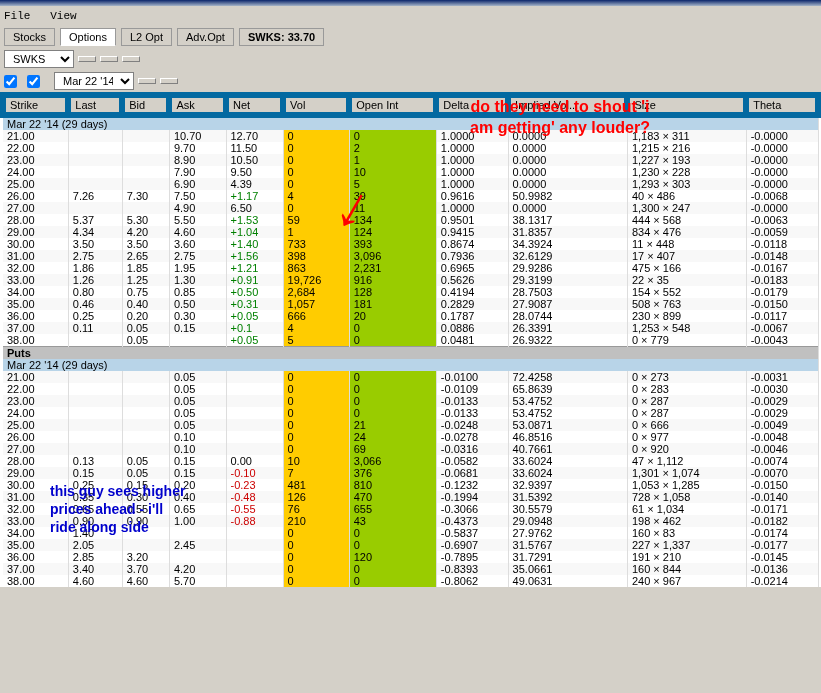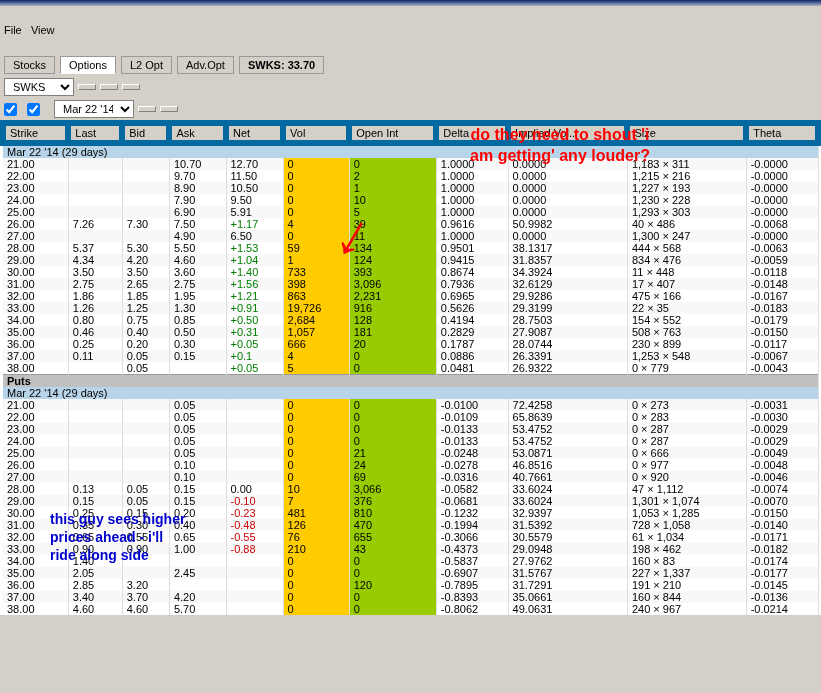--- a/index.html
+++ b/index.html
@@ -10,22 +10,23 @@
       color: white;
       padding: 3px 6px;
       font-size: 11px;
       font-weight: bold;
       display: flex;
       align-items: center;
     }
     
     .menu-bar {
       background: #d4d0c8;
-      padding: 18px 4px;
+      padding: 4px 4px;
       font-size: 11px;
+      font-family: Liberation Mono, monospace;
     }
     
     .toolbar-row {
       display: flex;
       align-items: center;
       gap: 4px;
       padding: 2px 4px;
     }
     
     .tab-bar {
@@ -249,21 +250,21 @@
     <td>1.0000</td>
     <td>0.0000</td>
     <td>1,230 × 228</td>
     <td>-0.0000</td>
   </tr>
         <tr>
     <td>25.00</td>
     <td></td>
     <td></td>
     <td>6.90</td>
-    <td class="">5.91</td>
+    <td class="">4.39</td>
     <td class="col-vol">0</td>
     <td class="col-openint">5</td>
     <td>1.0000</td>
     <td>0.0000</td>
     <td>1,293 × 303</td>
     <td>-0.0000</td>
   </tr>
         <tr>
     <td>26.00</td>
     <td>7.26</td>

